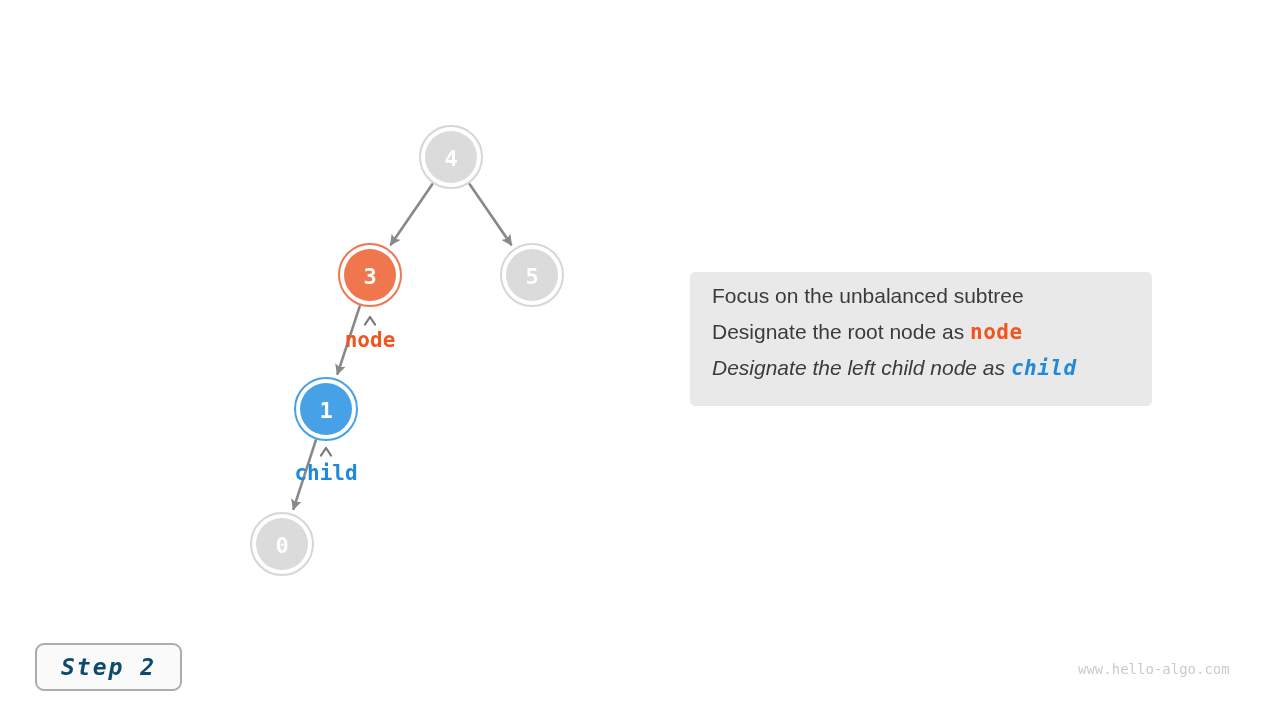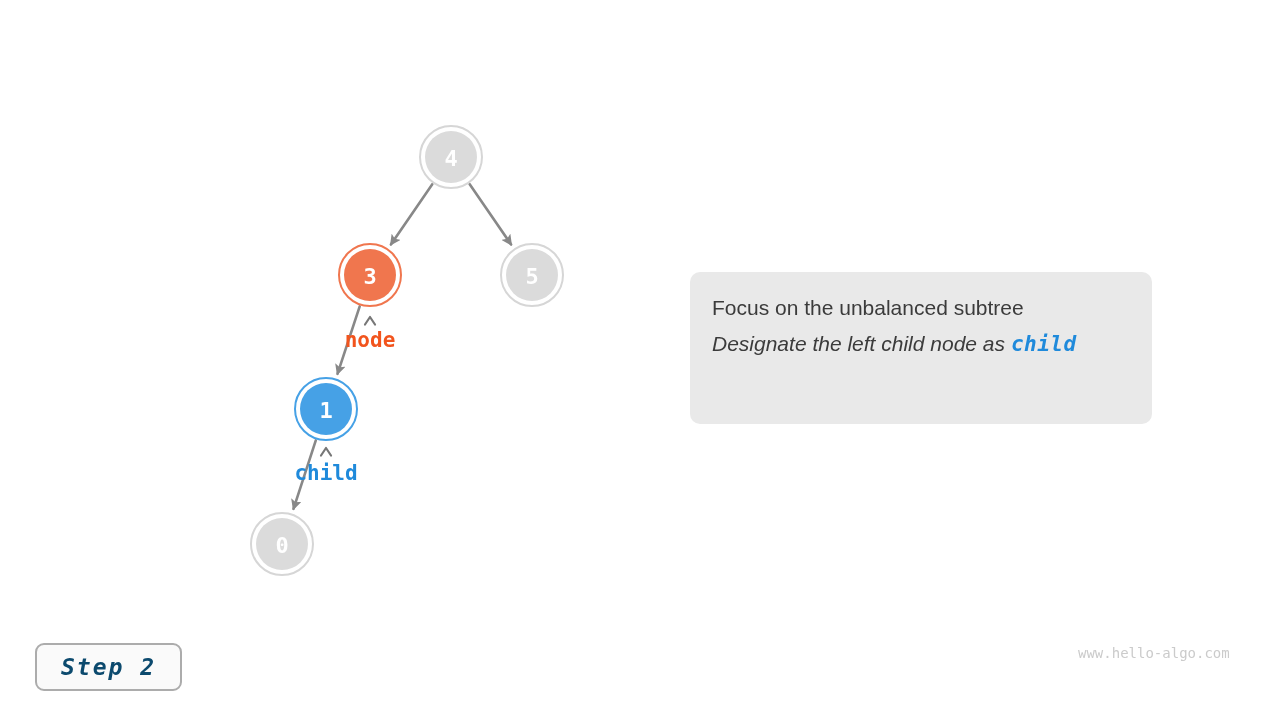--- a/index.html
+++ b/index.html
@@ -26,23 +26,23 @@
     font-size: 21px;
     text-anchor: middle;
     dominant-baseline: central;
   }
 
   .note {
     position: absolute;
     left: 690px;
     top: 272px;
     width: 462px;
-    height: 152px;
-    border-radius: 10px;
-    padding: 18px 0 0 22px;
+    height: 134px;
+    border-radius: 5px;
+    padding: 6px 0 0 22px;
     box-sizing: border-box;
   }
   .note-line {
     line-height: 36px;
     font-size: 21px;
     white-space: nowrap;
   }
   .kw {
     font-family: "DejaVu Sans Mono", monospace;
     font-weight: bold;
@@ -67,21 +67,21 @@
     letter-spacing: 2px;
     display: flex;
     align-items: center;
     justify-content: center;
     font-style: italic;
   }
 
   .watermark {
     position: absolute;
     left: 1078px;
-    top: 645px;
+    top: 661px;
     font-family: "DejaVu Sans Mono", monospace;
     font-size: 14px;
     color: #CBCBCB;
   }
 </style>
 </head>
 <body>
 
 <div class="stage">
 
@@ -123,20 +123,23 @@
       <path d="M 365 324.5 L 370 317 L 375 324.5" fill="none" stroke="#777777" stroke-width="2.2" stroke-linecap="round" stroke-linejoin="round"></path>
       <text x="370" y="340" fill="#F2541D" class="pointer-label">node</text>
       <path d="M 321 455.5 L 326 448 L 331 455.5" fill="none" stroke="#777777" stroke-width="2.2" stroke-linecap="round" stroke-linejoin="round"></path>
       <text x="326" y="473" fill="#1F8ADB" class="pointer-label">child</text>
     </svg>
 
   <div class="note" style="background-color: rgb(233, 233, 233);">
     <div class="note-line" style="color: rgb(59, 59, 59);">
       <span>Focus on the unbalanced subtree</span>
     </div>
+    <div class="note-line" style="color: rgb(59, 59, 59);">
+      <span>Designate the root node as </span><span class="kw" style="color: rgb(242, 84, 29);">node</span>
+    </div>
     <div class="note-line" style="color: rgb(59, 59, 59); font-style: italic;">
       <span>Designate the left child node as </span><span class="kw" style="color: rgb(31, 138, 219);">child</span>
     </div>
   </div>
 
   <div class="step">Step 2</div>
 
   <div class="watermark">www.hello-algo.com</div>
 
 </div>

